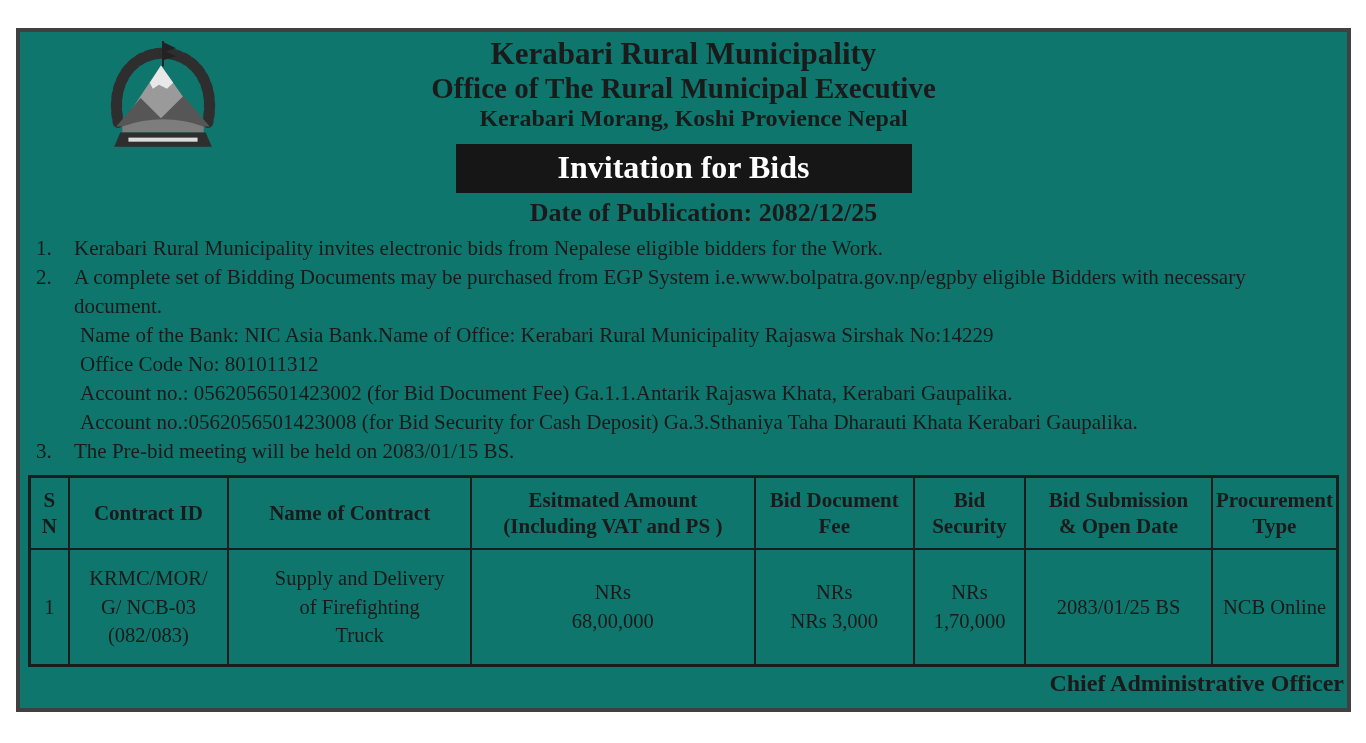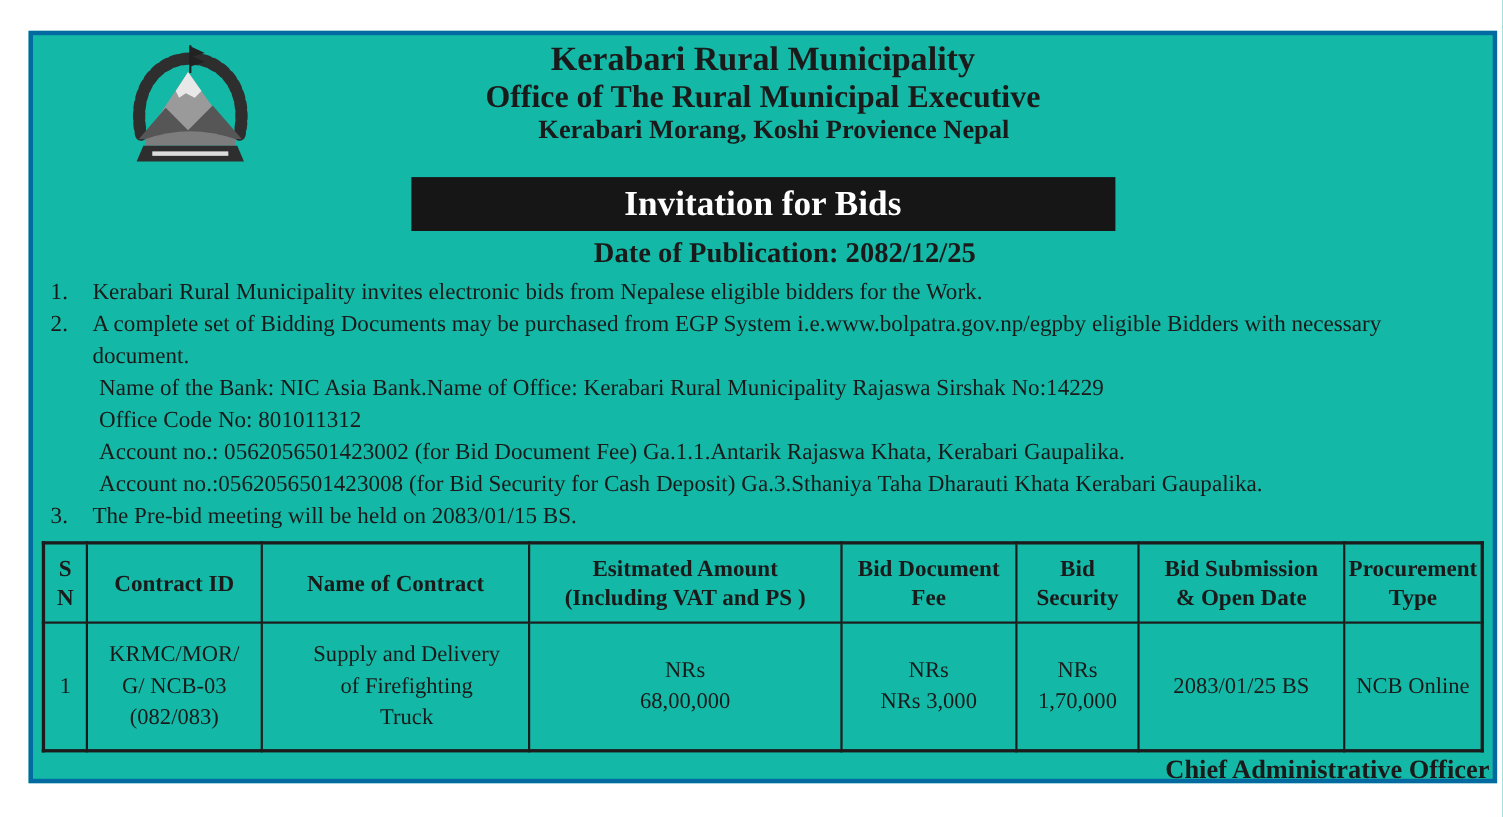--- a/index.html
+++ b/index.html
@@ -2,32 +2,32 @@
 <html><head>
 <meta charset="utf-8">
 <style>
   html,body { margin:0; padding:0; }
   body {
     width:1366px; height:743px; background:#ffffff;
     font-family:"Liberation Serif", serif; color:#1a1a1a;
     position:relative; overflow:hidden;
   }
   .doc {
-    position:absolute; left:26px; top:28px;
+    position:absolute; left:16px; top:28px;
     width:1327px; height:676px;
-    border:4px solid #0369a1; background:#14b8a6;
+    border:4px solid #404040; background:#0f766e;
     overflow:hidden;
   }
   .emblem { position:absolute; left:82px; top:6px; width:122px; height:124px; }
   .head { text-align:center; padding-top:4px; line-height:1.15; }
   .org   { font-size:31px; font-weight:bold; }
   .office{ font-size:29px; font-weight:bold; }
   .addr  { font-size:24px; font-weight:bold;padding-left:20px; }
   .banner{
-    width:640px; margin:28px auto 0; background:#161616; color:#ffffff;
+    width:456px; margin:11px auto 0; background:#161616; color:#ffffff;
     text-align:center; font-size:32px; font-weight:bold; padding:5px 0 7px;
   }
   .pubdate{ text-align:center; font-size:26px; font-weight:bold; margin-top:5px;padding-left:40px; }
   .notices{ margin:6px 12px 0 16px; font-size:21px; line-height:29px; }
   .item   { display:flex; }
   .num    { width:38px; flex:none; }
   .itxt   { flex:1; }
   .detail { margin-left:44px; }
   table.tbl{
     width:1311px; margin:9px auto 0;

